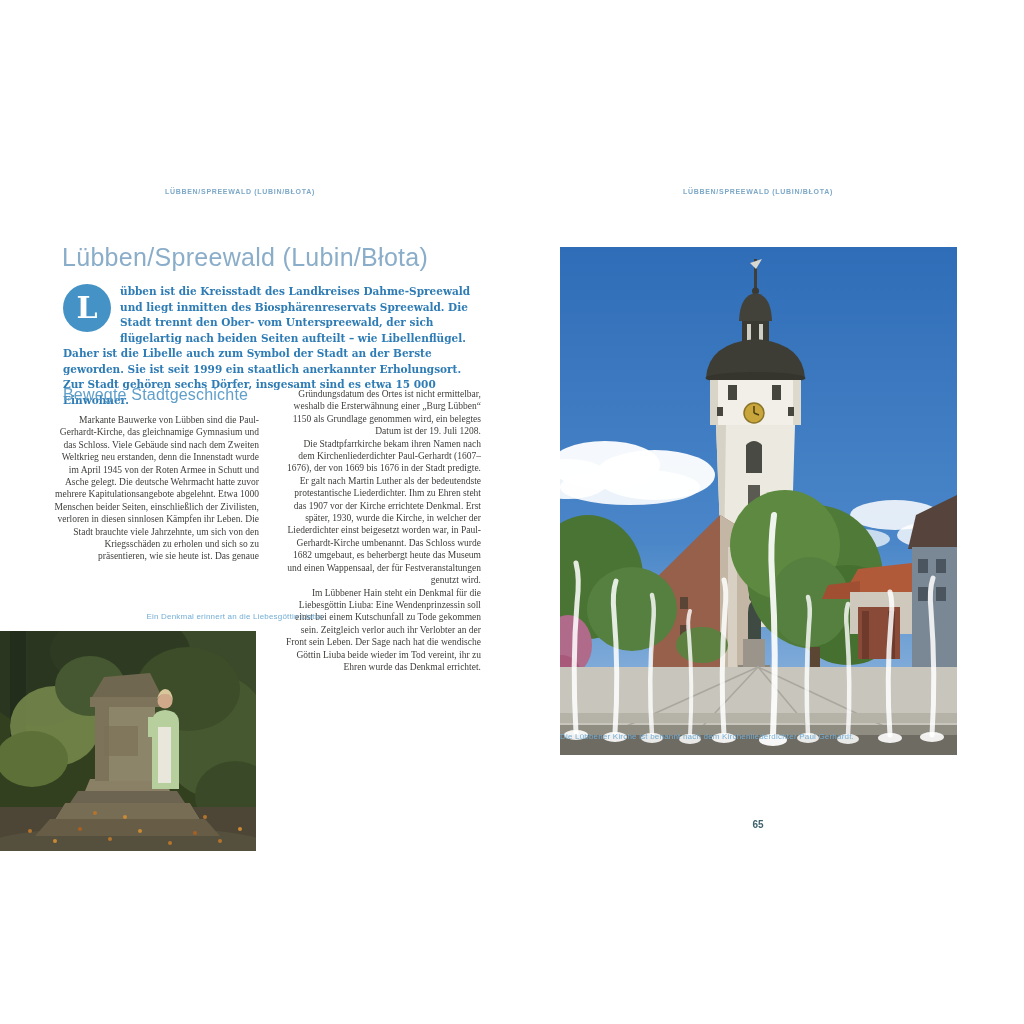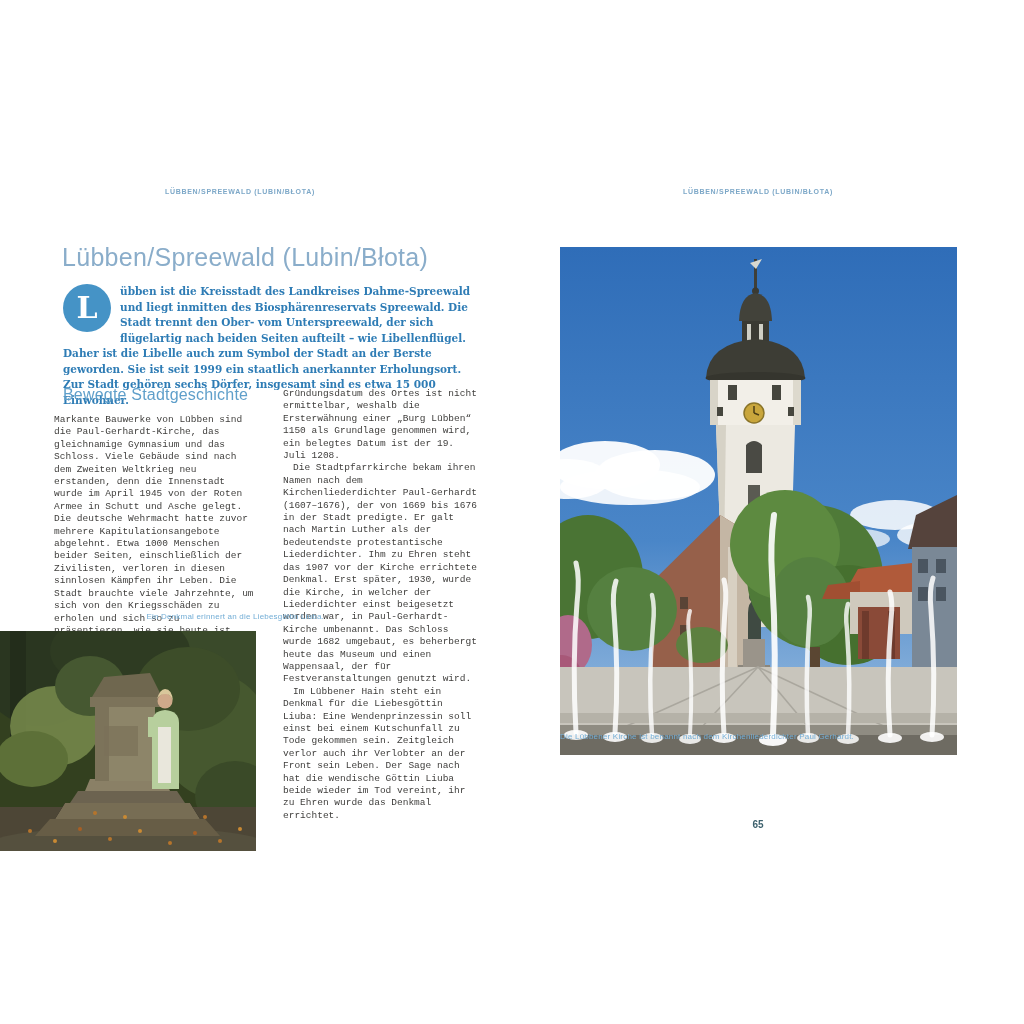--- a/index.html
+++ b/index.html
@@ -19,22 +19,22 @@
     font-family:"DejaVu Serif",serif;font-size:10.5px;line-height:15.5px;
     color:#2e7cb5;font-weight:600;}
   .dropcap-float{float:left;width:57px;height:58px;}
   .dropcap-circle{width:48px;height:48px;border-radius:50%;background:#4593c6;
     color:#ffffff;font-family:"DejaVu Serif",serif;font-weight:bold;
     font-size:30px;display:flex;align-items:center;justify-content:center;}
 
   .section-heading{left:63px;top:386px;font-size:16px;color:#5f9fca;
     letter-spacing:.2px;}
 
-  .bodycol{font-family:Liberation Mono, monospace;font-size:9.5px;line-height:12.4px;
-    color:#3f3e3c;text-align:left;}
+  .bodycol{font-family:Liberation Serif, serif;font-size:9.5px;line-height:12.4px;
+    color:#3f3e3c;text-align:right;}
   #col1{left:54px;top:414px;width:205px;}
   #col2{left:283px;top:388px;width:198px;}
   #col2 p{margin:0;}
   #col2 p + p{text-indent:10px;}
 
   .caption{font-size:8px;color:#74aed6;letter-spacing:.2px;}
   #cap-left{left:64px;top:612px;width:260px;text-align:right;}
   #cap-right{left:560px;top:732px;width:400px;}
 
   .photo{overflow:hidden;}

